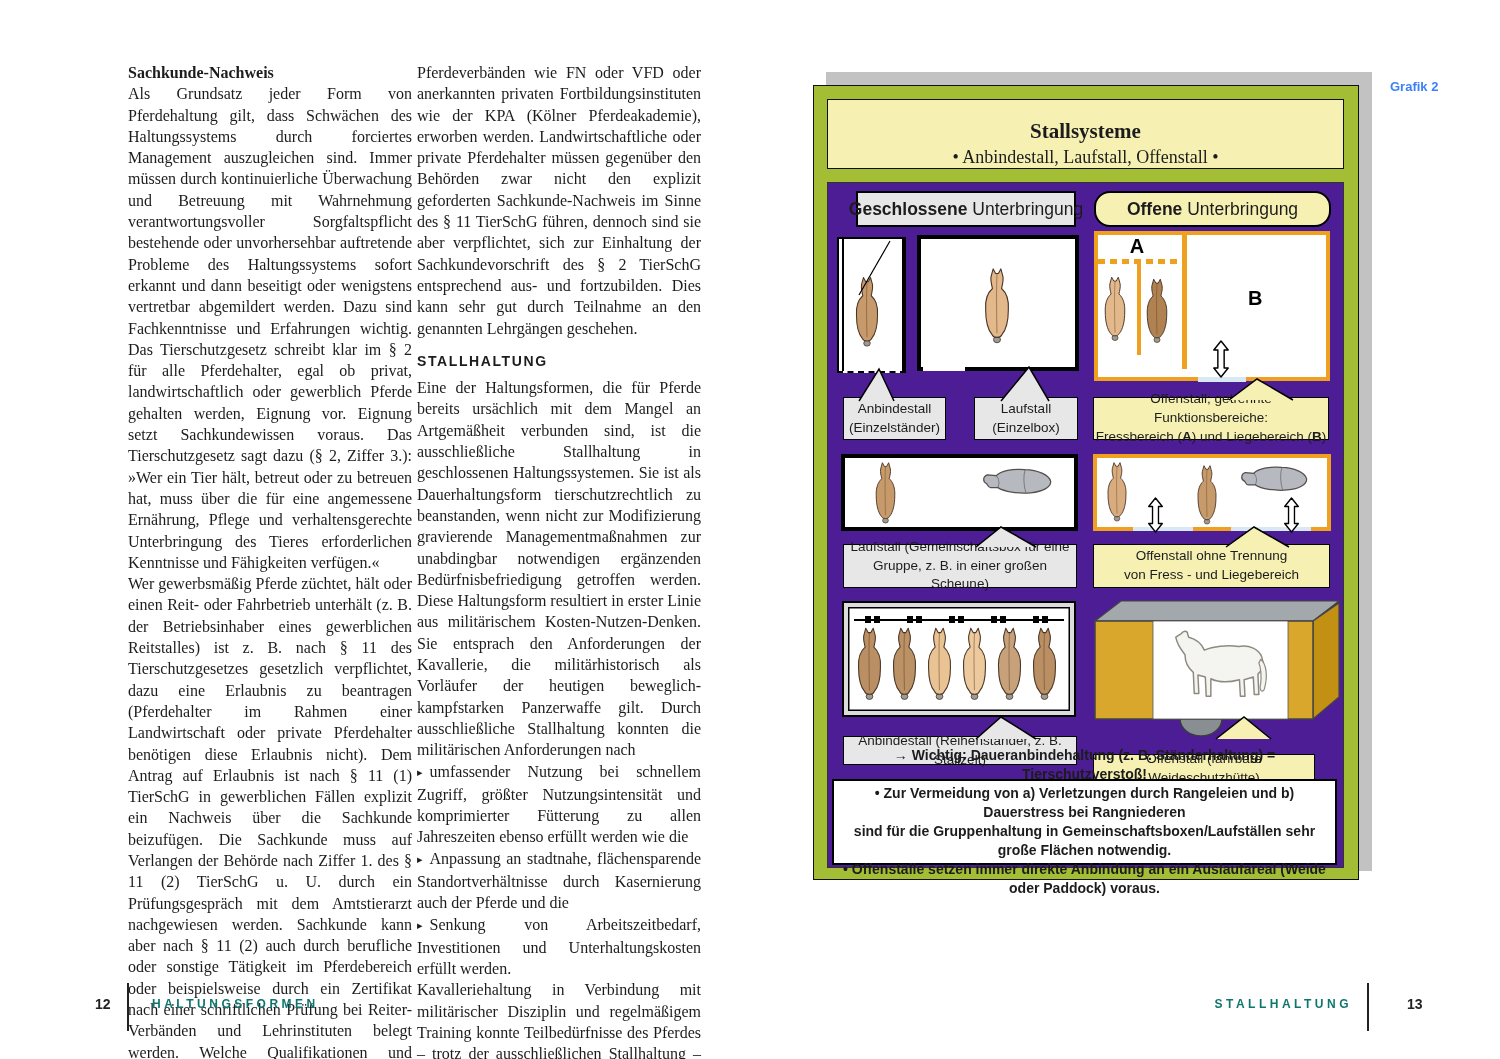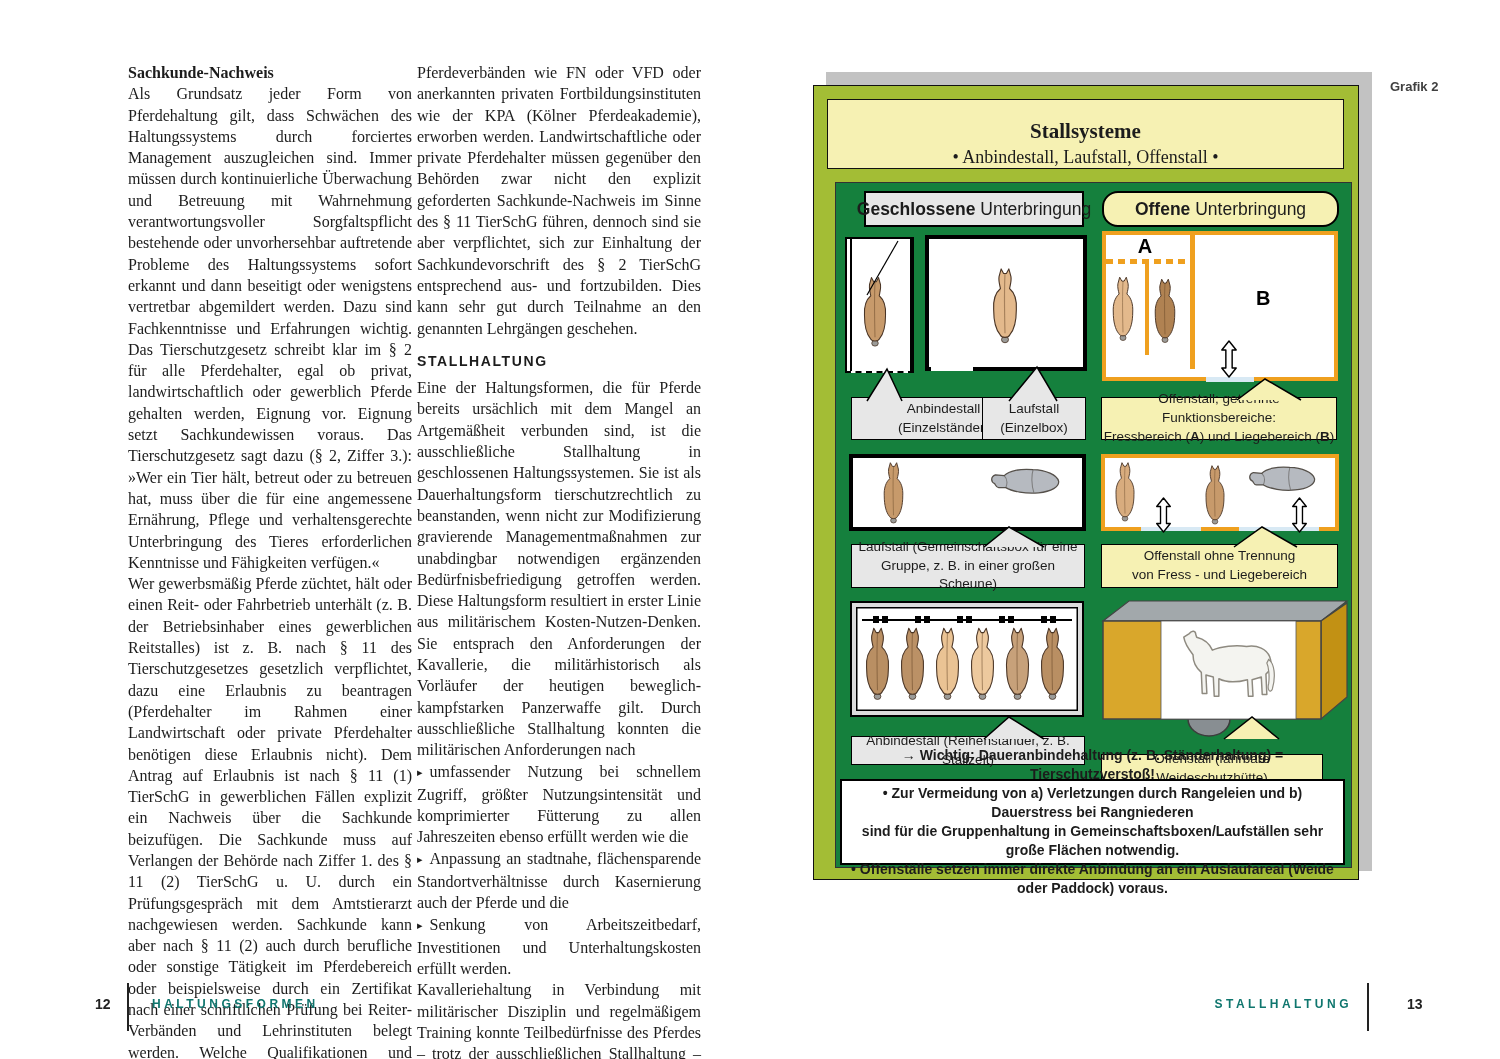--- a/index.html
+++ b/index.html
@@ -17,21 +17,21 @@
   .footer-num{font-family:"Liberation Sans",sans-serif;font-size:14px;font-weight:bold;color:#222;}
   .footer-label{font-family:"Liberation Sans",sans-serif;font-size:12px;font-weight:bold;
                 letter-spacing:3.5px;color:#0f766e;}
   .footer-rule{width:1.5px;height:48px;background:#222;}
   
   #gshadow{background:#c2c2c2;}
   #gframe{background:#a3bd35;border:1.5px solid #111;}
   #gtitle{background:#f6f1b3;border:1.5px solid #111;text-align:center;}
   #gtitle .t1{font-size:21px;font-weight:bold;margin-top:19px;}
   #gtitle .t2{font-size:18px;margin-top:3px;}
-  #gpanel{background:#15803d;border:1px solid #333;margin-left:8px;}
+  #gpanel{background:#4c1d95;border:1px solid #333;}
   .colhead{border:2px solid #000;font-family:"Liberation Sans",sans-serif;font-size:17.5px;
            display:flex;align-items:center;justify-content:center;white-space:pre;}
   .colhead .b{font-weight:bold;}
   .ghead-bg{background:#e7e7e7;}
   .yhead-bg{background:#f6f1b3;}
   .bbox{background:#fff;border:4px solid #000;}
   .obox{background:#fff;border:4px solid #efa01f;}
   .glabel,.ylabel{border:1.5px solid #000;font-family:"Liberation Sans",sans-serif;
         font-size:13.5px;line-height:1.4;text-align:center;display:flex;flex-direction:column;
         justify-content:center;}
@@ -40,21 +40,21 @@
   .zone-letter{font-family:"Liberation Sans",sans-serif;font-weight:bold;font-size:20px;color:#000;}
   .odash{background:repeating-linear-gradient(90deg,#efa01f 0 7px,transparent 7px 12px);}
   .obar{background:#efa01f;}
   .panel-gap{background:#d8e9f4;}
   .rail-line{position:absolute;left:0;right:0;top:4px;height:1.5px;background:#000;}
   .rail-dash{position:absolute;left:0;right:0;top:1px;height:7px;
      background:repeating-linear-gradient(90deg,transparent 0 11px,#000 11px 17px,transparent 17px 20px,#000 20px 26px,transparent 26px 42px);}
   #gnote{background:#fff;border:2px solid #000;text-align:center;
          font-family:"Liberation Sans",sans-serif;font-weight:bold;font-size:14px;line-height:19px;
          display:flex;flex-direction:column;justify-content:center;}
-  #grafik-tag{font-family:"Liberation Sans",sans-serif;font-weight:bold;font-size:13px;color:#404040;}
+  #grafik-tag{font-family:"Liberation Sans",sans-serif;font-weight:bold;font-size:13px;color:#3b82f6;}
   .reihen3d{box-shadow:inset 0 0 0 4px #dcdcdc, inset 0 0 0 5.5px #000;}
 </style>
 </head>
 <body>
 
 <svg width="0" height="0" style="position:absolute" aria-hidden="true">
   <defs>
     <symbol id="horse-top" viewBox="0 0 40 112">
       <ellipse cx="20" cy="104" rx="5" ry="4.5" fill="#9b9b98" stroke="#4a3526" stroke-width="1.2"></ellipse>
       <path d="M14.5,3 L11.5,14 C10.5,20 12.5,26 13.5,31 C6.5,37 3,48 3.8,61 C3.8,77 7,90 13,97 C15,102 25,102 27,97 C33,90 36.2,77 36.2,61 C37,48 33.5,37 26.5,31 C27.5,26 29.5,20 28.5,14 L25.5,3 L22,9.5 L18,9.5 Z" stroke="#4a3526" stroke-width="1.6" stroke-linejoin="round"></path>
@@ -145,21 +145,21 @@
           </svg>
         <svg class="abs" style="left:47px;top:32px;" width="24" height="88">
             <use href="#horse-top" fill="#b08252"></use>
           </svg>
         <div class="abs panel-gap" style="left:100px;bottom:-5px;width:48px;height:5px;"></div>
         <svg class="abs" style="left:114px;top:102px;z-index:4;" width="18" height="44">
             <use href="#dbl-arrow"></use>
           </svg>
       </div>
 
-      <div class="abs glabel" style="left:15px;top:214px;width:101px;height:41px;padding-left:41px;">
+      <div class="abs glabel" style="left:15px;top:214px;width:101px;height:41px;">
         <div>Anbindestall</div>
         <div>(Einzelständer)</div>
       </div>
       <div class="abs glabel" style="left:146px;top:214px;width:102px;height:41px;">
         <div>Laufstall</div>
         <div>(Einzelbox)</div>
       </div>
       <div class="abs ylabel" style="left:265px;top:214px;width:234px;height:41px;">
         <div>Offenstall; getrennte Funktionsbereiche:</div>
         <div><span>Fressbereich (</span><b>A</b><span>) und Liegebereich (</span><b>B</b><span>)</span></div>

